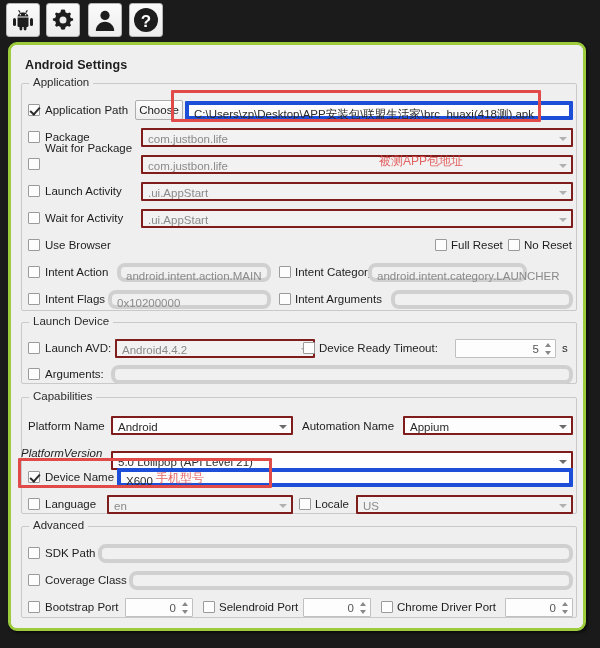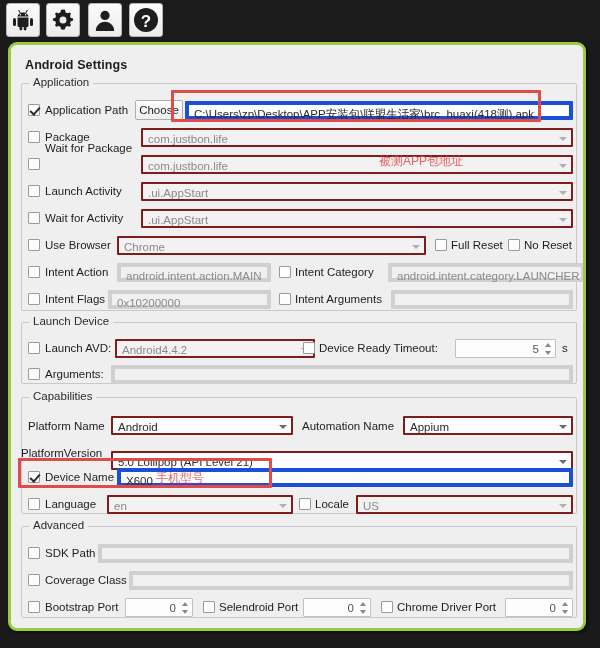--- a/index.html
+++ b/index.html
@@ -86,21 +86,21 @@
     border: 4px solid #1d4ed8;
     border-radius: 1px;
   }
   .field > span {
     position: absolute; left: 5px; top: 2px;
     font-size: 11.5px; color: #2b2b2b;
     white-space: nowrap; overflow: hidden;
     line-height: 14px;
   }
   .field.dimtext > span { color: #8a8a8a; }
-  .field.gray { background: #f0f0f0; border-color: #d0d0d0; }
+  .field.gray { background: #f0f0f0; border-color: #d0d0d0; border-radius: 8px; }
 
   .combo { position: absolute; height: 19px; background: #fdfdfd; border: 2px solid #7f1d1d; border-radius: 1px; }
   .combo > span { position: absolute; left: 5px; top: 2px; font-size: 11.5px; color: #2b2b2b; white-space: nowrap; line-height: 14px; }
   .combo.dimtext > span { color: #8a8a8a; }
   .combo .arrow {
     position: absolute; right: 4px; top: 7px;
     width: 0; height: 0;
     border-left: 4px solid transparent;
     border-right: 4px solid transparent;
     border-top: 4px solid #6b6b6b;
@@ -236,37 +236,33 @@
 
     <div class="cb" style="left:17px; top:167px;"></div>
     <div class="lbl" style="left:34px; top:166px;">Wait for Activity</div>
     <div class="combo disabled dimtext" style="left:130px; top:164px; width:432px;">
       <span>.ui.AppStart</span>
       <i class="arrow"></i>
     </div>
 
     <div class="cb" style="left:17px; top:194px;"></div>
     <div class="lbl" style="left:34px; top:193px;">Use Browser</div>
-    <div class="combo disabled dimtext" style="left:106px; top:191px; width:309px;">
-      <span>Chrome</span>
-      <i class="arrow"></i>
-    </div>
     <div class="cb" style="left:424px; top:194px;"></div>
     <div class="lbl" style="left:440px; top:193px;">Full Reset</div>
     <div class="cb" style="left:497px; top:194px;"></div>
     <div class="lbl" style="left:513px; top:193px;">No Reset</div>
 
     <div class="cb" style="left:17px; top:221px;"></div>
     <div class="lbl" style="left:34px; top:220px;">Intent Action</div>
     <div class="field gray dimtext" style="left:106px; top:218px; width:154px;">
       <span>android.intent.action.MAIN</span>
     </div>
     <div class="cb" style="left:268px; top:221px;"></div>
     <div class="lbl" style="left:284px; top:220px;">Intent Category</div>
-    <div class="field gray dimtext" style="left:377px; top:218px; width:197px;">
+    <div class="field gray dimtext" style="left:357px; top:218px; width:159px;">
       <span>android.intent.category.LAUNCHER</span>
     </div>
 
     <div class="cb" style="left:17px; top:248px;"></div>
     <div class="lbl" style="left:34px; top:247px;">Intent Flags</div>
     <div class="field gray dimtext" style="left:97px; top:245px; width:163px;">
       <span>0x10200000</span>
     </div>
     <div class="cb" style="left:268px; top:248px;"></div>
     <div class="lbl" style="left:284px; top:247px;">Intent Arguments</div>
@@ -307,21 +303,21 @@
     <div class="combo" style="left:100px; top:371px; width:182px;">
       <span>Android</span>
       <i class="arrow"></i>
     </div>
     <div class="lbl" style="left:291px; top:374px;">Automation Name</div>
     <div class="combo" style="left:392px; top:371px; width:170px;">
       <span>Appium</span>
       <i class="arrow"></i>
     </div>
 
-    <div class="lbl" style="left:10px; top:401px;">PlatformVersion</div>
+    <div class="lbl" style="left:10px; top:401px;font-style:italic;">PlatformVersion</div>
     <div class="combo" style="left:100px; top:398px; width:462px;margin-top:8px;">
       <span>5.0 Lollipop (API Level 21)</span>
       <i class="arrow"></i>
     </div>
 
     <div class="cb checked" style="left:17px; top:426px;"></div>
     <div class="lbl" style="left:34px; top:425px;">Device Name</div>
     <div class="field" style="left:106px; top:423px; width:456px;">
       <span>X600</span>
     </div>

